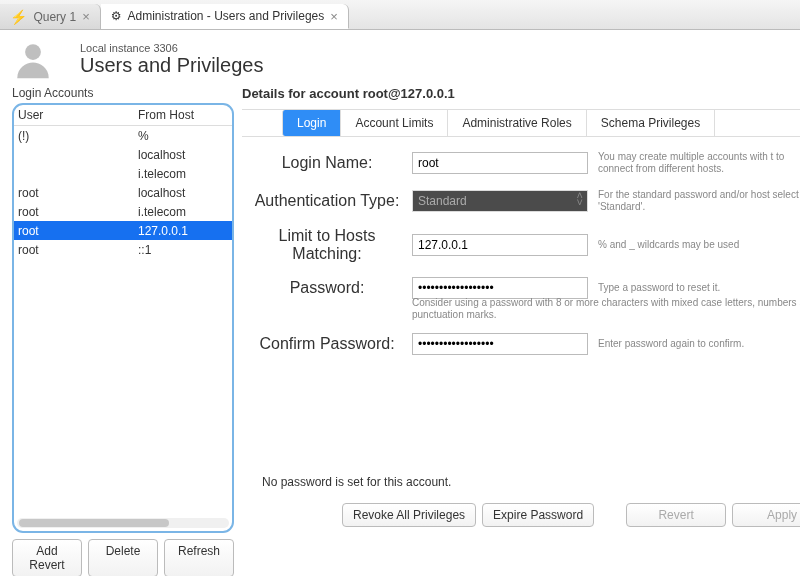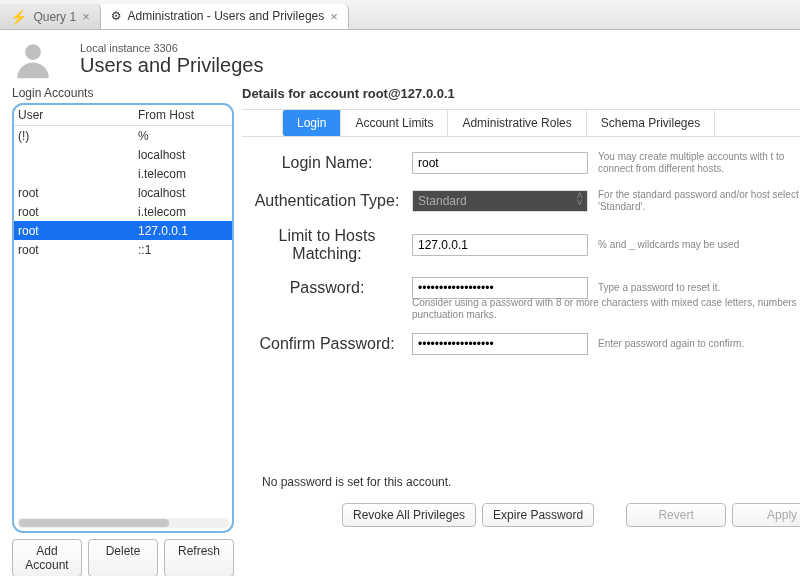--- a/index.html
+++ b/index.html
@@ -129,21 +129,21 @@
             <div class="row">
               <div class="colU">root</div>
               <div class="colH">::1</div>
             </div>
           </div>
         <div class="hscroll">
             <div class="thumb"></div>
           </div>
       </div>
       <div class="btnrow">
-        <div class="btn">Add Account</div>
+        <div class="btn">Add Revert</div>
         <div class="btn">Delete</div>
         <div class="btn">Refresh</div>
       </div>
     </div>
 
     <div class="right">
       <div class="detailtitle">Details for account root@127.0.0.1</div>
       <div class="tabctl">
         <div class="tabpad"></div>
         <div class="dtab first sel">Login</div>

